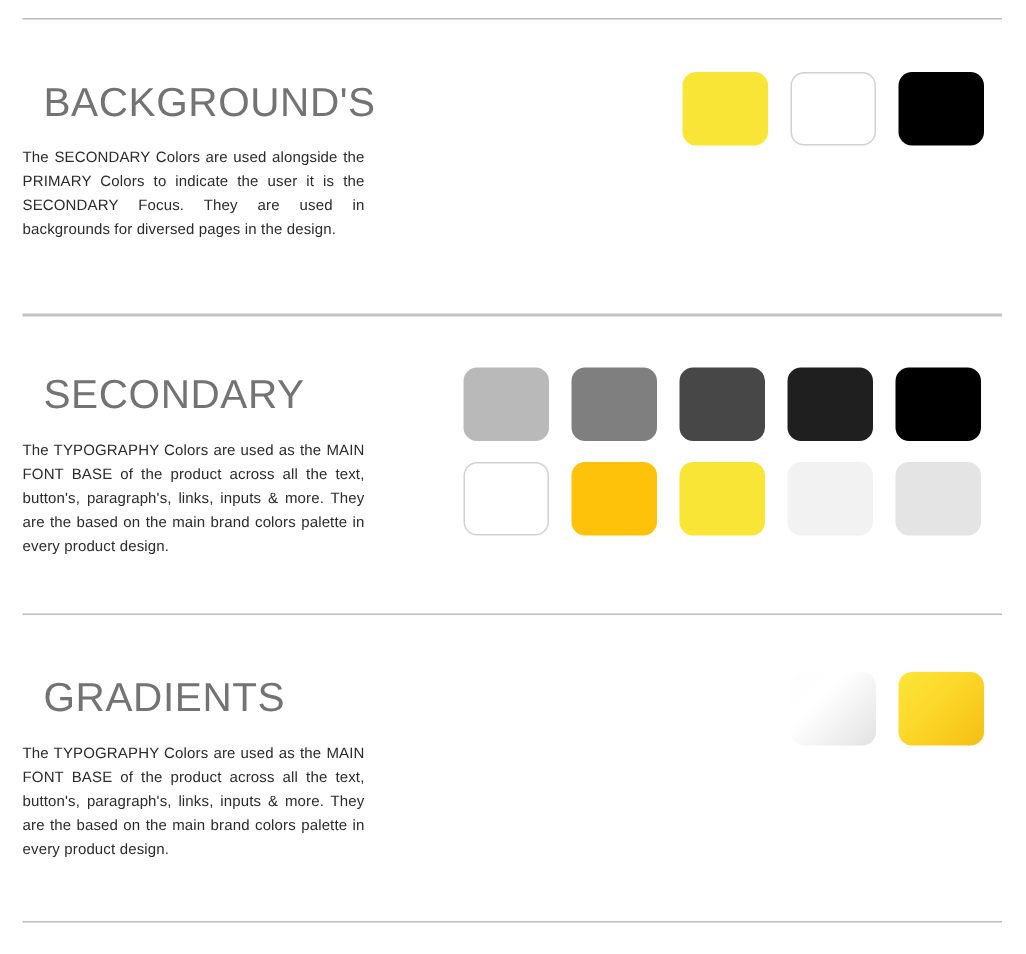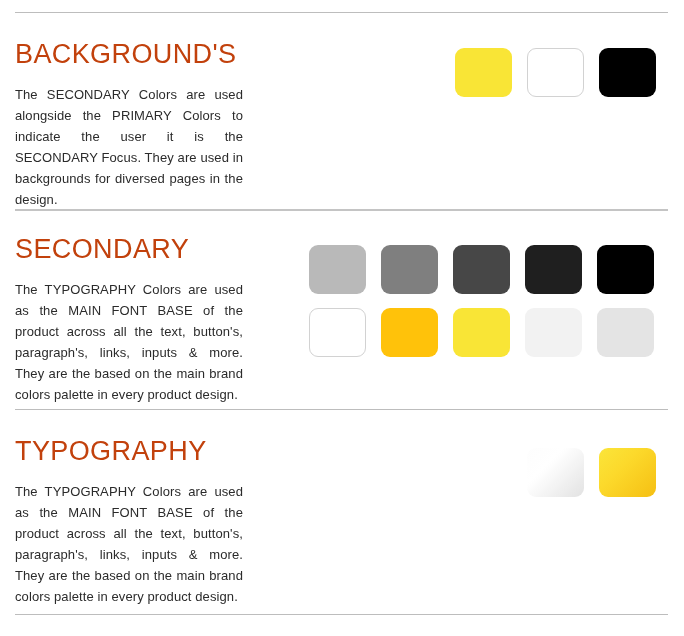--- a/index.html
+++ b/index.html
@@ -46,29 +46,29 @@
     position: absolute;
     left: 15px;
     top: 0;
     width: 250px;
   }
   .section-title {
     font-family: "Liberation Sans", sans-serif;
     font-size: 27px;
     font-weight: 400;
     letter-spacing: 0.4px;
-    color: #c2410c;
-    margin: 0;
+    color: #737373;
+    margin: 14px;
     line-height: 1.1;
     white-space: nowrap;
   }
   .section-body {
     margin: 0;
     margin-top: 14px;
-    font-size: 13px;
+    font-size: 10px;
     line-height: 1.62;
     color: #2b2b2b;
     text-align: justify;
     width: 228px;
     letter-spacing: 0.1px;
   }
 
   
   .swatch-grid {
     position: absolute;
@@ -146,21 +146,21 @@
         <div class="swatch" style="background: rgb(255, 194, 10);"></div>
         <div class="swatch" style="background: rgb(249, 229, 54);"></div>
         <div class="swatch" style="background: rgb(242, 242, 242);"></div>
         <div class="swatch" style="background: rgb(228, 228, 228);"></div>
       </div>
     </div>
   </div>
 
   <div class="section" id="section-gradients">
     <div class="section-left">
-      <h2 class="section-title">TYPOGRAPHY</h2>
+      <h2 class="section-title">GRADIENTS</h2>
       <p class="section-body">The TYPOGRAPHY Colors are used as the MAIN FONT BASE of the product across all the text, button's, paragraph's, links, inputs &amp; more. They are the based on the main brand colors palette in every product design.</p>
     </div>
     <div class="swatch-grid" id="gradients-swatches">
       <div class="swatch-row">
         <div class="swatch" style="background: linear-gradient(135deg, rgb(253, 253, 253) 0%, rgb(255, 255, 255) 35%, rgb(226, 226, 226) 100%);"></div>
         <div class="swatch" style="background: linear-gradient(135deg, rgb(251, 229, 58) 0%, rgb(252, 217, 43) 40%, rgb(245, 191, 19) 100%);"></div>
       </div>
     </div>
   </div>
 

